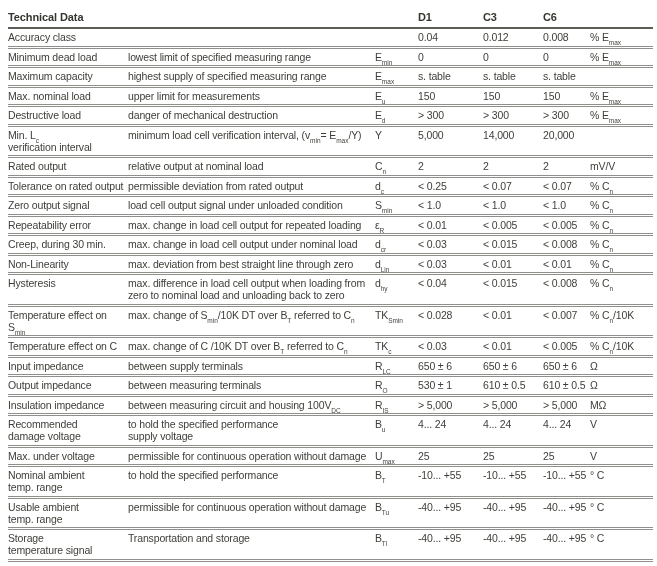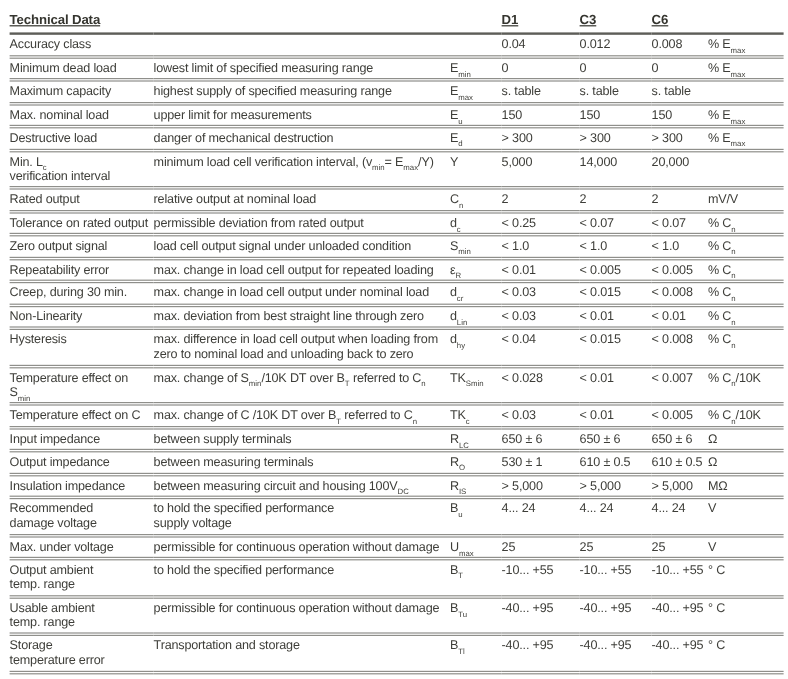--- a/index.html
+++ b/index.html
@@ -28,21 +28,20 @@
   col.c-unit{width:63px;}
   th{
     text-align:left;
     font-weight:bold;
     font-size:11px;
     color:#35352f;
     padding:3px 2px 4px 0;
     vertical-align:bottom;
     border-bottom:2px solid #5d5d58;
     letter-spacing:-0.1px;
-    text-decoration:underline;
   }
   td{
     vertical-align:top;
     padding:2px 2px 2.5px 0;
     border-bottom:3px double #8f8f8b;
     white-space:pre-line;
     overflow:visible;
   }
   sub{
     font-size:6.5px;
@@ -256,42 +255,42 @@
         <tr>
     <td>Max. under voltage</td>
     <td>permissible for continuous operation without damage</td>
     <td>U<sub>max</sub></td>
     <td>25</td>
     <td>25</td>
     <td>25</td>
     <td>V</td>
   </tr>
         <tr>
-    <td>Output ambient
+    <td>Nominal ambient
 temp. range</td>
     <td>to hold the specified performance</td>
     <td>B<sub>T</sub></td>
     <td>-10... +55</td>
     <td>-10... +55</td>
     <td>-10... +55</td>
     <td>° C</td>
   </tr>
         <tr>
     <td>Usable ambient
 temp. range</td>
     <td>permissible for continuous operation without damage</td>
     <td>B<sub>Tu</sub></td>
     <td>-40... +95</td>
     <td>-40... +95</td>
     <td>-40... +95</td>
     <td>° C</td>
   </tr>
         <tr>
     <td>Storage
-temperature error</td>
+temperature signal</td>
     <td>Transportation and storage</td>
     <td>B<sub>Tl</sub></td>
     <td>-40... +95</td>
     <td>-40... +95</td>
     <td>-40... +95</td>
     <td>° C</td>
   </tr>
         <tr>
     <td>Vibration resistance</td>
     <td>resistance against oscillation (IEC 68-2-6 Fc)</td>

